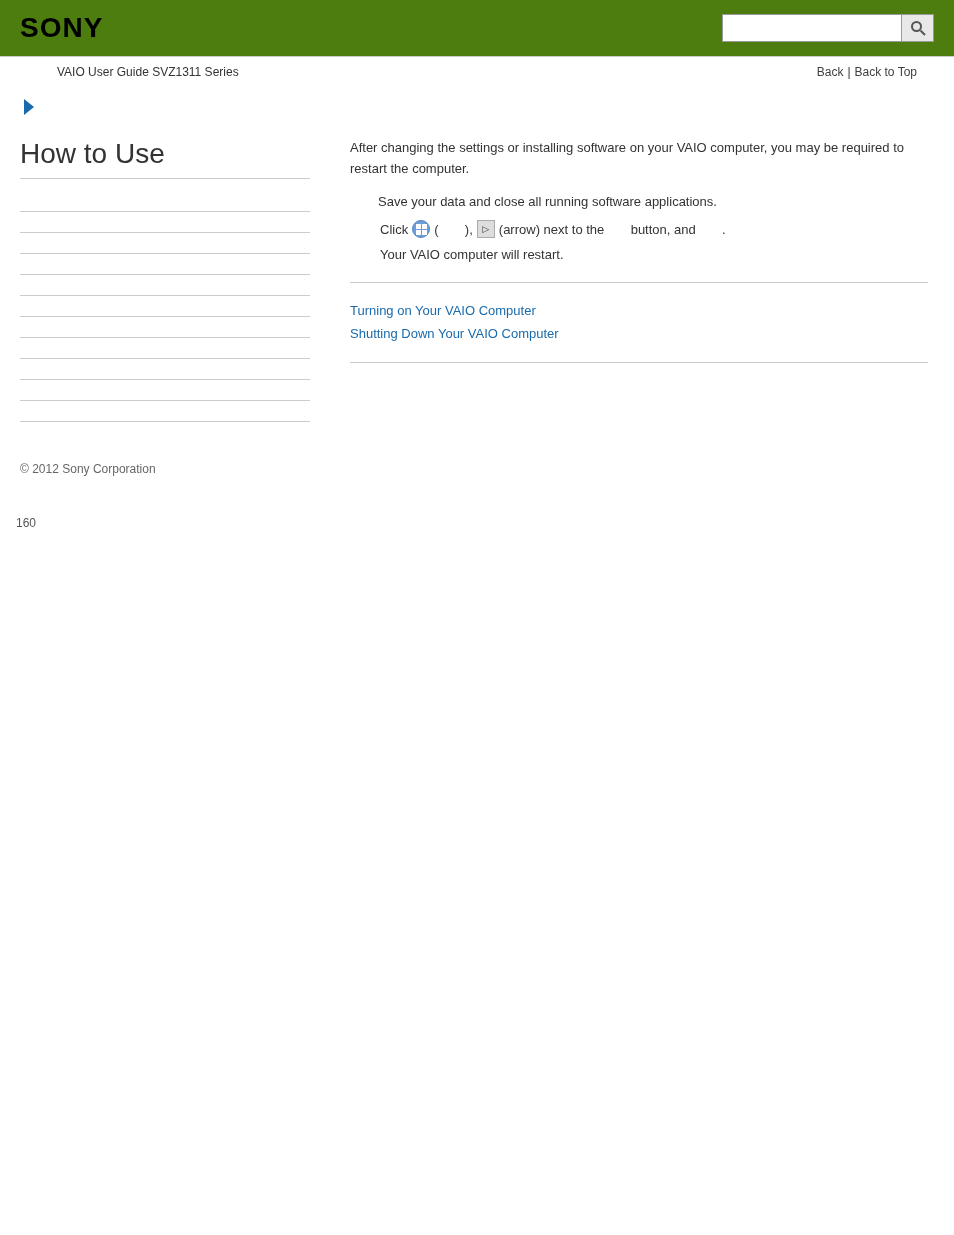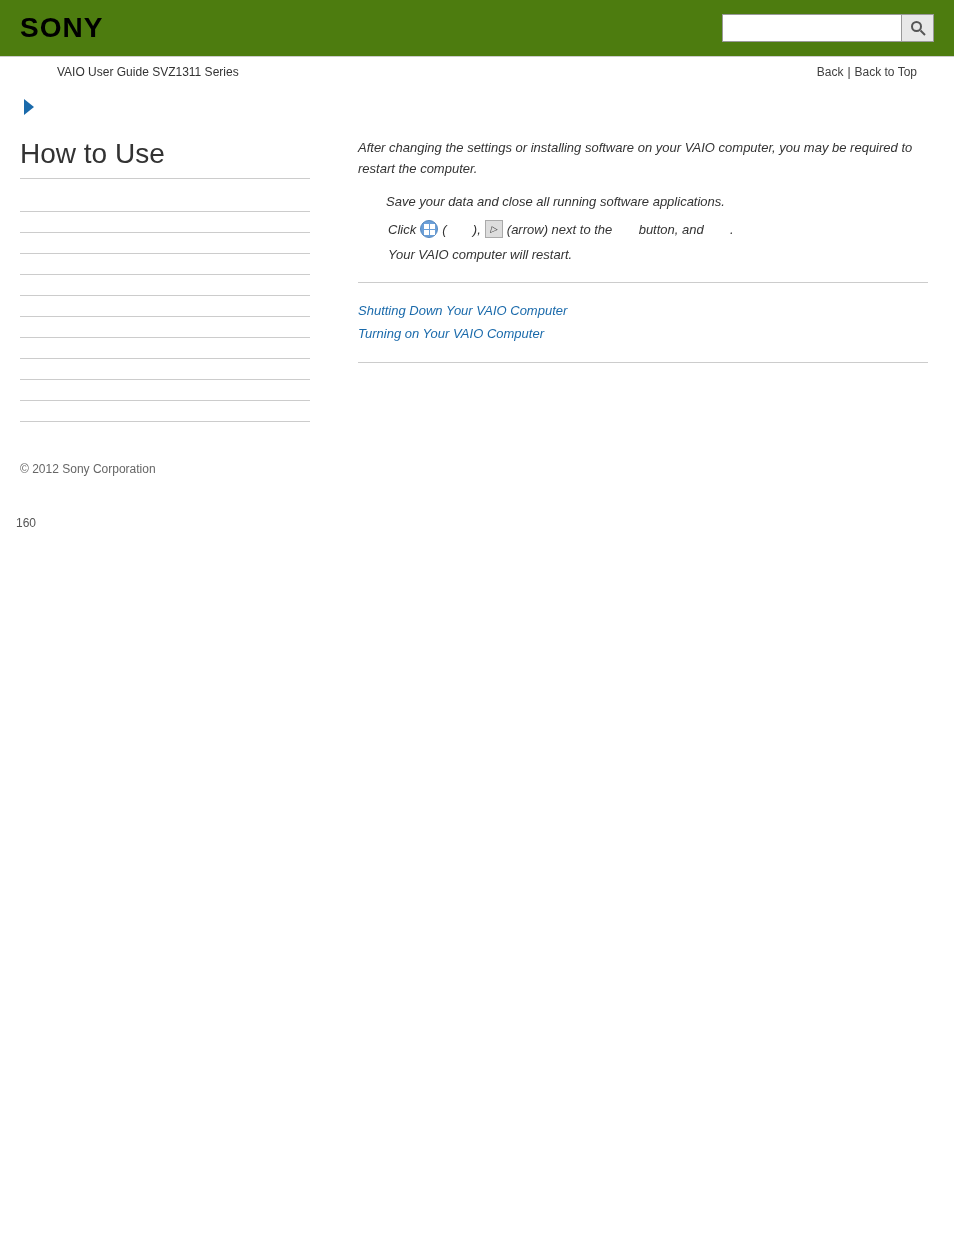--- a/index.html
+++ b/index.html
@@ -94,21 +94,21 @@
       border-top: 8px solid transparent;
       border-bottom: 8px solid transparent;
       border-left: 10px solid #1a6aab;
       margin-left: 4px;
     }
 
     
     .main-content {
       display: flex;
       padding: 20px 26px 20px 20px;
-      gap: 8px;
+      gap: 0;
     }
 
     
     .sidebar {
       width: 310px;
       flex-shrink: 0;
       padding-right: 20px;
     }
     .sidebar-title {
       font-size: 28px;
@@ -124,21 +124,20 @@
       font-size: 12px;
       color: #ccc;
       min-height: 20px;
     }
 
     
     .content-area {
       flex: 1;
       padding-left: 20px;
       border-left: none;
-      font-style: italic;
     }
     .content-intro {
       font-size: 13px;
       color: #333;
       line-height: 1.6;
       margin-bottom: 12px;
     }
     .content-step {
       margin-left: 28px;
       font-size: 13px;
@@ -295,22 +294,22 @@
       <span>button, and</span>
       <span style="color:#999; font-size:11px;">&nbsp;&nbsp;&nbsp;&nbsp;&nbsp;&nbsp;</span>
       <span>.</span>
     </div>
 
     <p class="content-restart">Your VAIO computer will restart.</p>
 
     <hr class="divider">
 
     <div class="content-links">
+      <a href="#">Turning on Your VAIO Computer</a>
       <a href="#">Shutting Down Your VAIO Computer</a>
-      <a href="#">Turning on Your VAIO Computer</a>
     </div>
 
     <hr class="divider">
   </div>
 
 </div>
 
 <div class="footer">
   <span>© 2012 Sony Corporation</span>
 </div>

